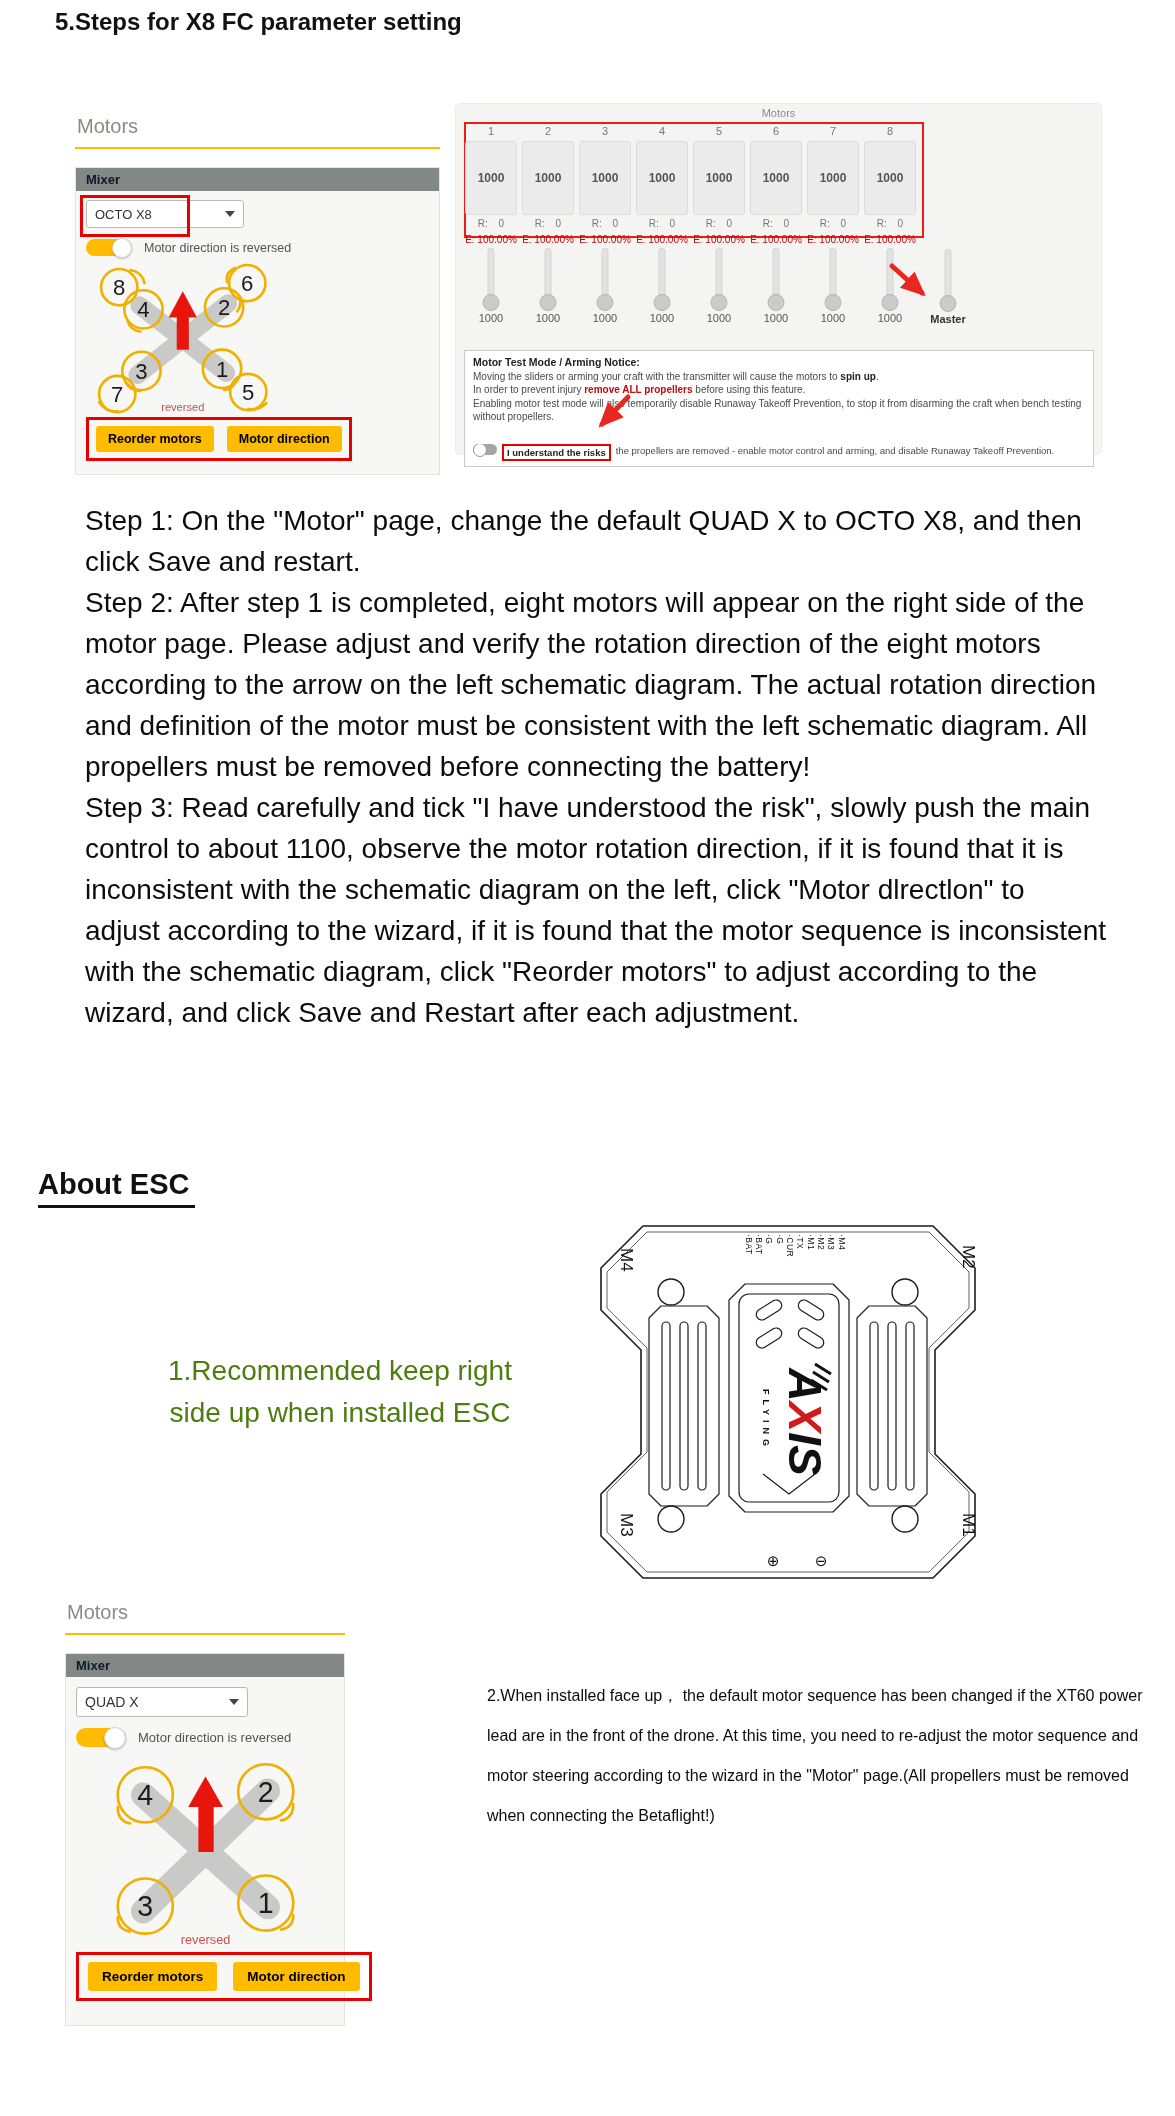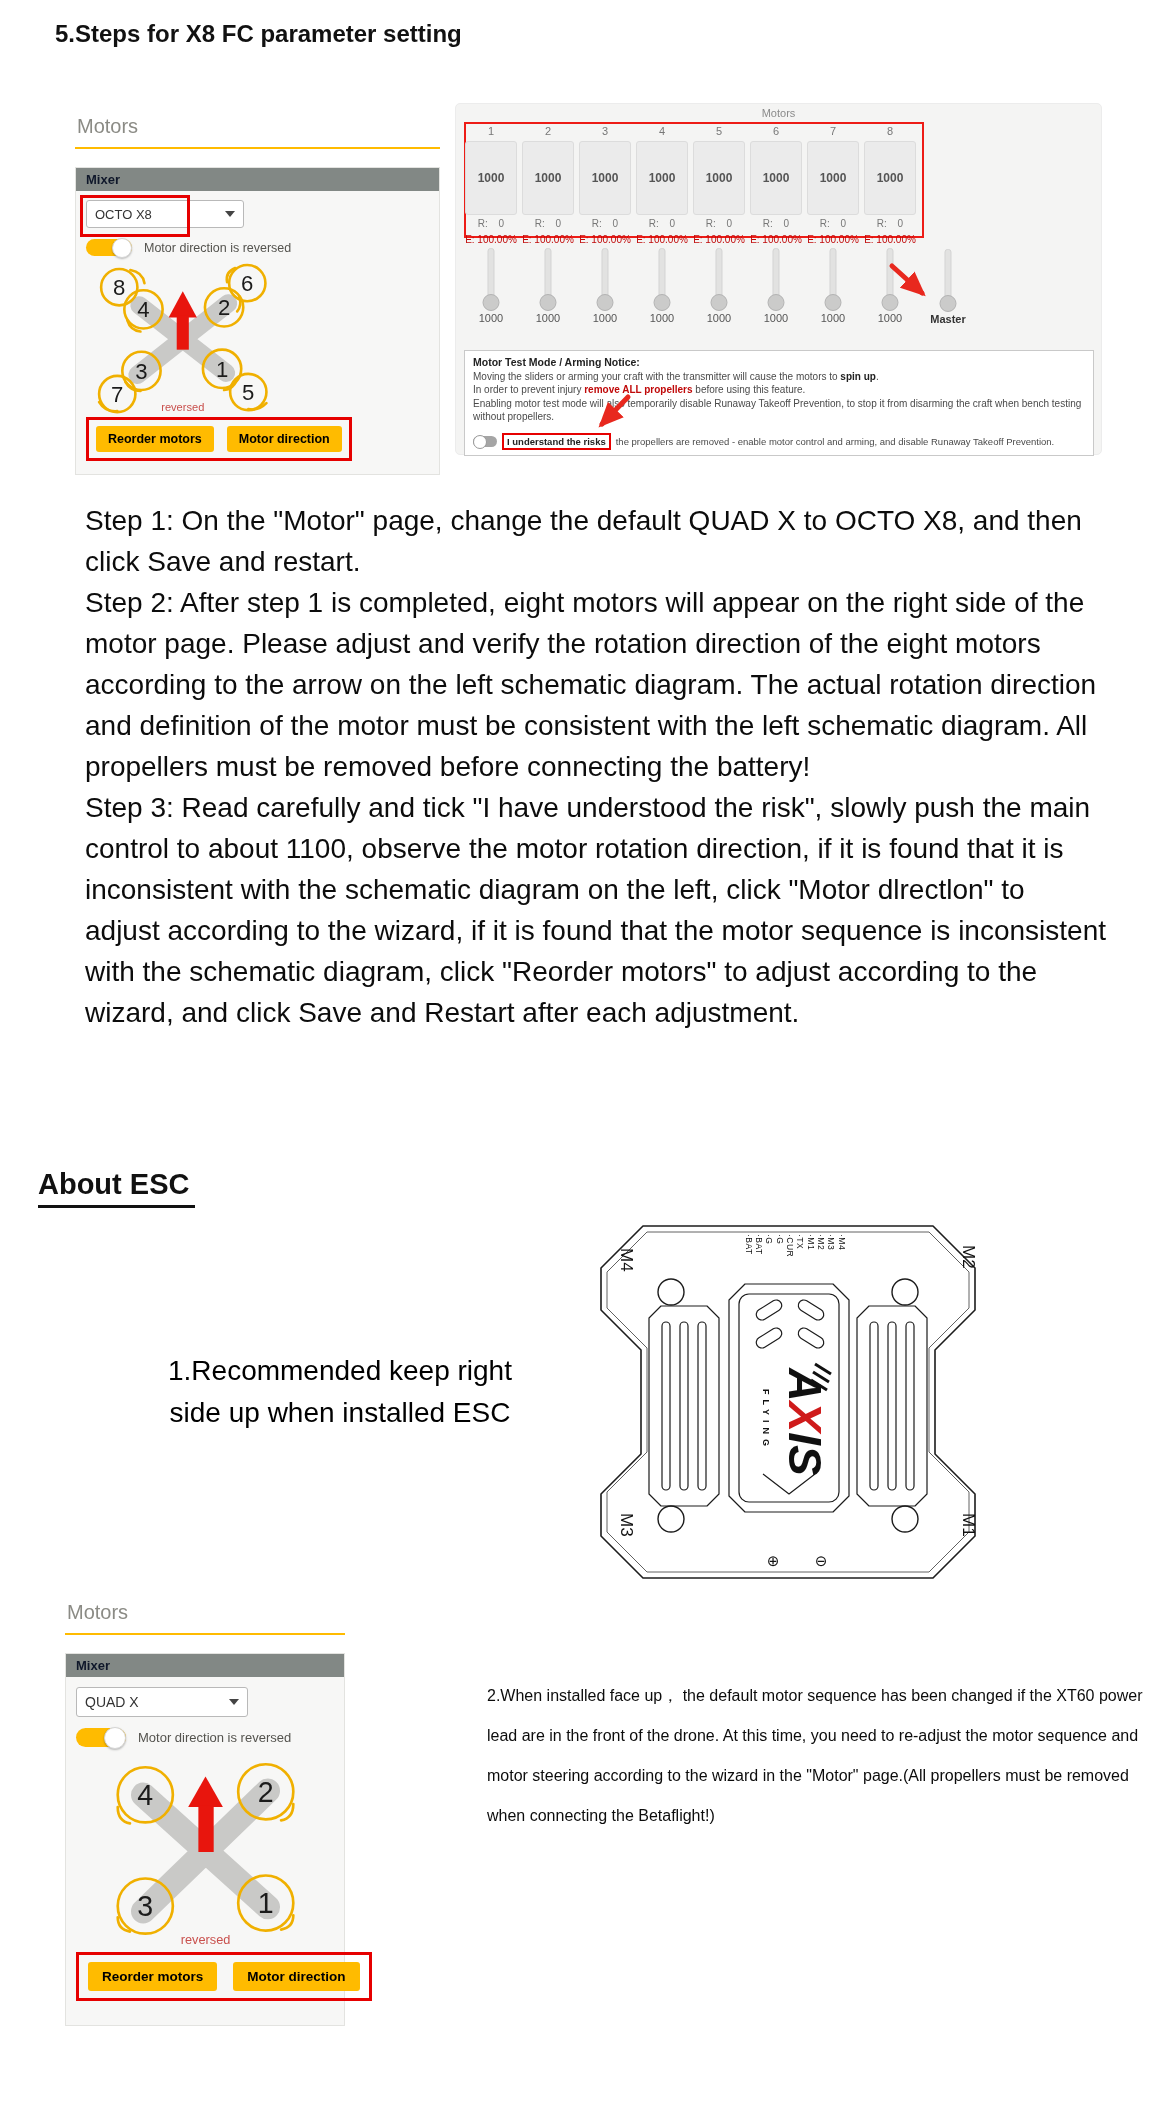--- a/index.html
+++ b/index.html
@@ -1,18 +1,18 @@
 <!DOCTYPE html>
 <html><head>
 <meta charset="utf-8">
 <style>
   html,body{margin:0;padding:0;background:#fff;}
   .page{position:relative;width:1175px;height:2116px;background:#fff;overflow:hidden;
         font-family:"Liberation Sans", sans-serif;color:#111;}
-  .doc-title{position:absolute;left:55px;top:20px;font-size:24px;font-weight:bold;}
+  .doc-title{position:absolute;left:55px;top:8px;font-size:24px;font-weight:bold;}
 
   
   .bf-panel{position:absolute;}
   .bf-top{left:75px;top:112px;width:365px;}
   .bf-bottom{left:65px;top:1598px;width:280px;}
   .bf-heading{font-size:20px;color:#8b8b85;padding:3px 4px 9px 2px;border-bottom:2px solid #ffbb00;}
   .bf-box{margin-top:18px;border:1px solid #e3e3e0;}
   .bf-bar{background:#828885;color:#0f172a;font-weight:bold;font-size:13px;padding:4px 10px;}
   .bf-body{background:#f7f7f6;padding:9px 10px 6px;}
   .bf-top .bf-body{height:268px;}
@@ -66,34 +66,34 @@
         border-radius:50%;background:#cbcbca;border:1px solid #b3b3b3;}
   .mval{font-size:11px;color:#555;margin-top:2px;}
   .mt-master{position:absolute;left:466px;top:21px;width:52px;display:flex;flex-direction:column;align-items:center;}
   .mt-master .mslider{margin-top:124px;}
   .mt-master-label{font-size:11px;font-weight:bold;color:#333;margin-top:2px;}
   .mt-notice{position:absolute;left:8px;top:246px;width:612px;background:#fff;border:1px solid #c9c9c9;
              padding:5px 8px;font-size:10px;color:#4a4a4a;line-height:13.5px;}
   .nt-title{font-weight:bold;font-size:10.5px;color:#222;}
   .nt-line b{color:#222;}
   .redtxt{color:#c00909;font-weight:bold;}
-  .nt-risk{margin-top:9px;display:flex;align-items:center;gap:5px;font-size:9.5px;white-space:nowrap;overflow:hidden;}
+  .nt-risk{margin-top:20px;display:flex;gap:5px;font-size:9.5px;white-space:nowrap;overflow:hidden;}
   .mini-toggle{width:24px;height:11px;background:#a5a5a5;border-radius:6px;position:relative;flex:none;}
   .mini-toggle::after{content:"";position:absolute;left:0;top:-1px;width:12px;height:12px;background:#fff;
                       border:1px solid #999;border-radius:50%;}
   .risk-box{border:2px solid #e60000;padding:0 3px;font-weight:bold;color:#222;}
   .mt-arrows{position:absolute;inset:0;pointer-events:none;}
 
   
   .steps{position:absolute;left:85px;top:500px;width:1022px;font-size:28px;line-height:41px;color:#0c0c0c;}
   .steps p{margin:0;}
   .esc-heading{position:absolute;left:38px;top:1168px;font-size:29px;font-weight:bold;
                border-bottom:3px solid #111;padding:0 6px 4px 0;}
   .esc-note1{position:absolute;left:150px;top:1350px;width:380px;text-align:center;font-size:28px;
-             line-height:42px;color:#000000;}
+             line-height:42px;color:#4d7c0f;}
   .esc-note2{position:absolute;left:487px;top:1676px;width:680px;font-size:16px;line-height:40px;color:#0c0c0c;}
 
   
   .esc-svg{position:absolute;left:583px;top:1198px;width:410px;height:390px;}
   .plate{fill:#fff;stroke:#1c1c1c;stroke-width:1.6;stroke-linejoin:round;}
   .plate-inner{fill:none;stroke:#3a3a3a;stroke-width:0.8;stroke-linejoin:round;}
   .hole{fill:#fff;stroke:#1c1c1c;stroke-width:1.4;}
   .slot{fill:none;stroke:#1c1c1c;stroke-width:1.2;stroke-linejoin:round;}
   .esc-label{font-size:17px;font-weight:500;fill:#111;}
   .pin-label{font-size:8.5px;fill:#111;letter-spacing:.5px;}

